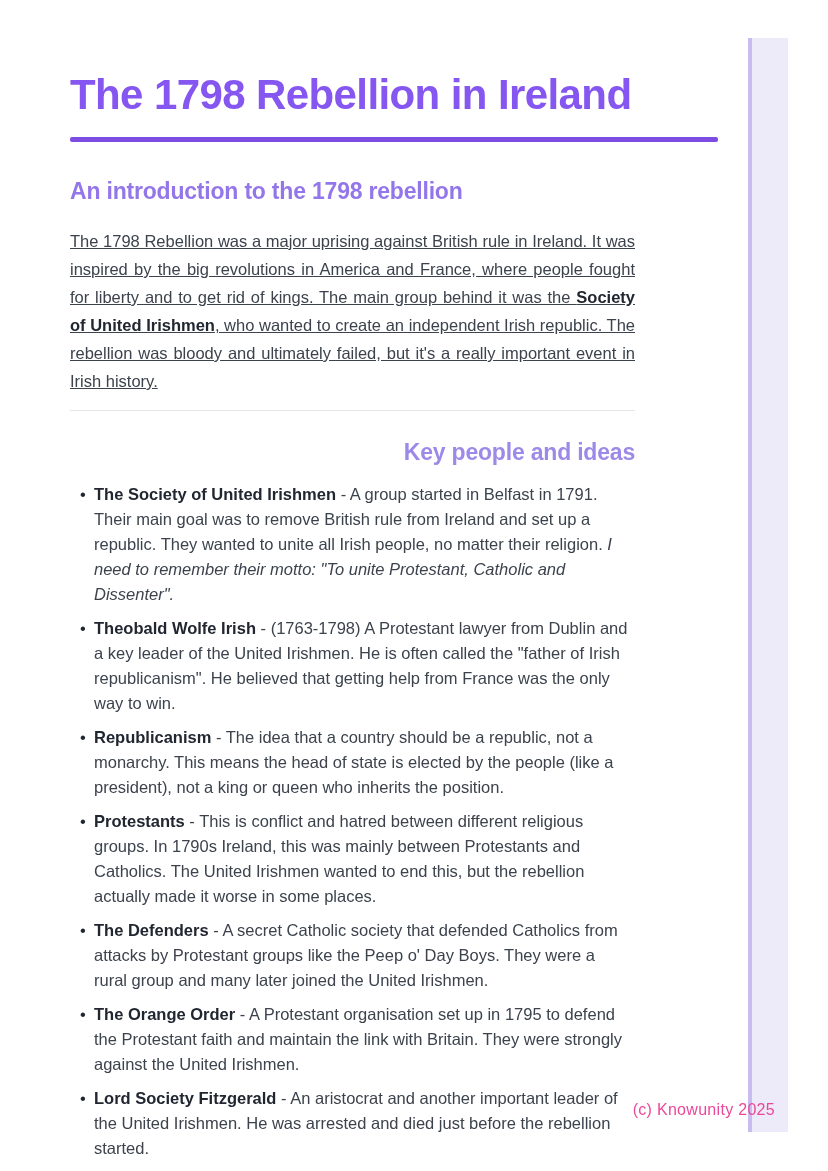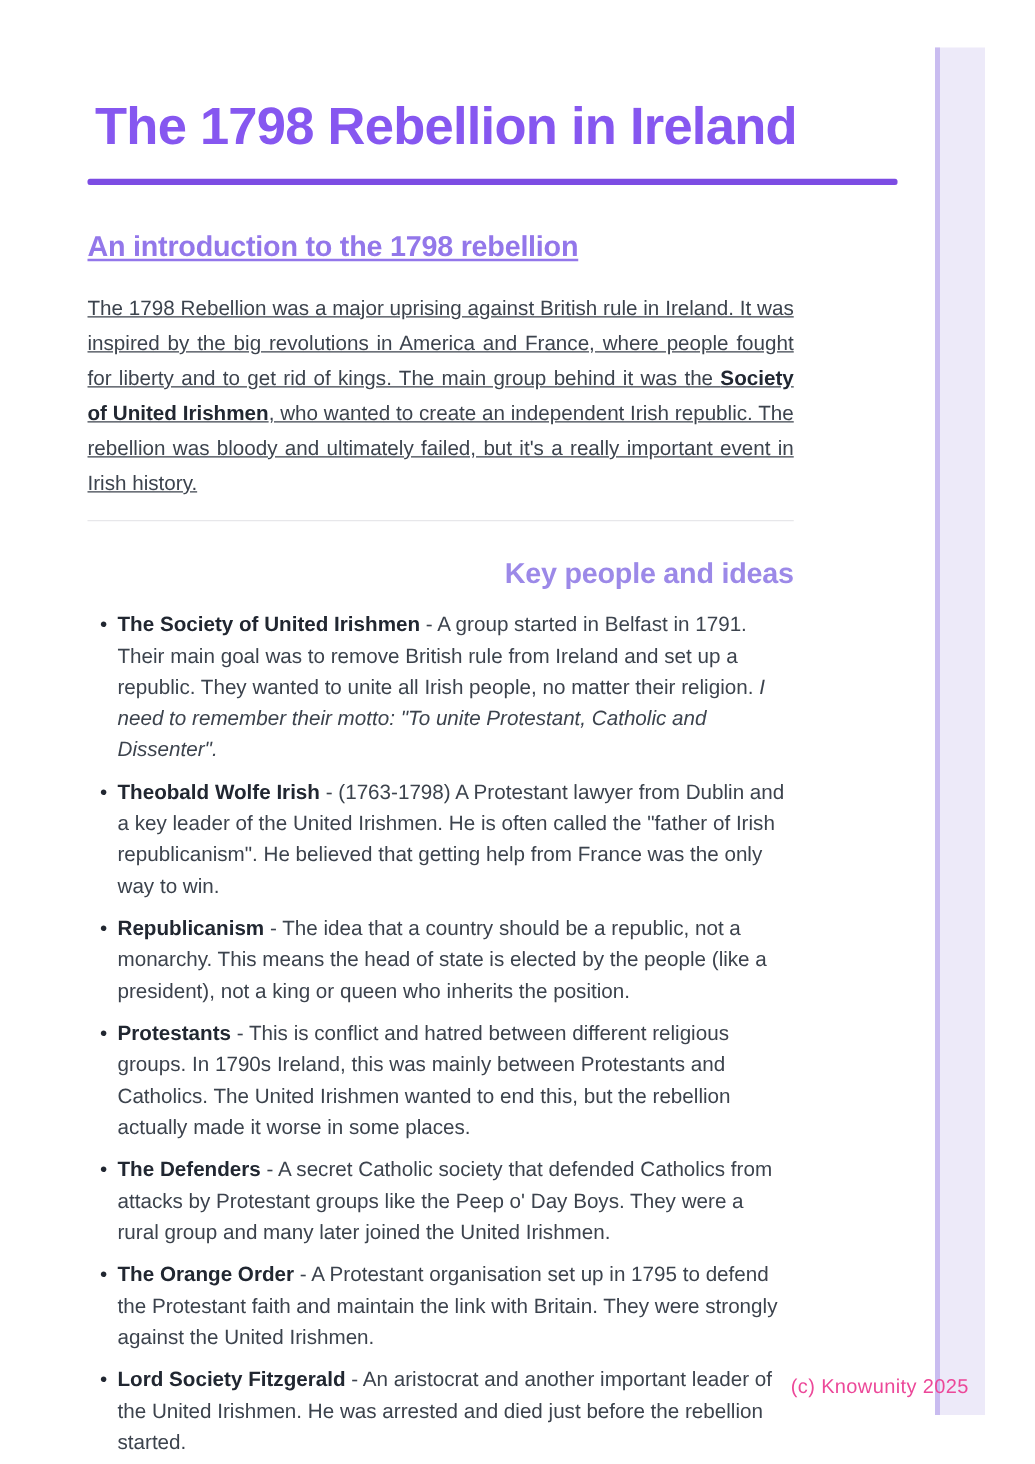--- a/index.html
+++ b/index.html
@@ -30,21 +30,21 @@
     color: #ec4899;
     z-index: 2;
   }
   .content {
     position: absolute;
     left: 70px;
     top: 0;
     width: 565px;
   }
   h1.title {
-    margin: 6px;
+    margin: 0;
     padding-top: 72px;
     font-size: 42px;
     line-height: 46px;
     font-weight: 800;
     letter-spacing: -0.6px;
     white-space: nowrap;
     color: #8657f0;
   }
   .title-rule {
     margin-top: 19px;
@@ -53,21 +53,20 @@
     border-radius: 2px;
     background: #7c4ce3;
   }
   h2.intro-heading {
     margin: 36px 0 8px 0;
     font-size: 23px;
     line-height: 27px;
     font-weight: 700;
     letter-spacing: -0.2px;
     color: #9377ea;
-    text-decoration: underline;
   }
   p.intro {
     margin: 22px 0 0 0;
     font-size: 16.5px;
     line-height: 28px;
     text-align: justify;
     text-decoration: underline;
   }
   p.intro strong, .key-list strong { color: #212731; font-weight: 700; }
   hr.divider {

